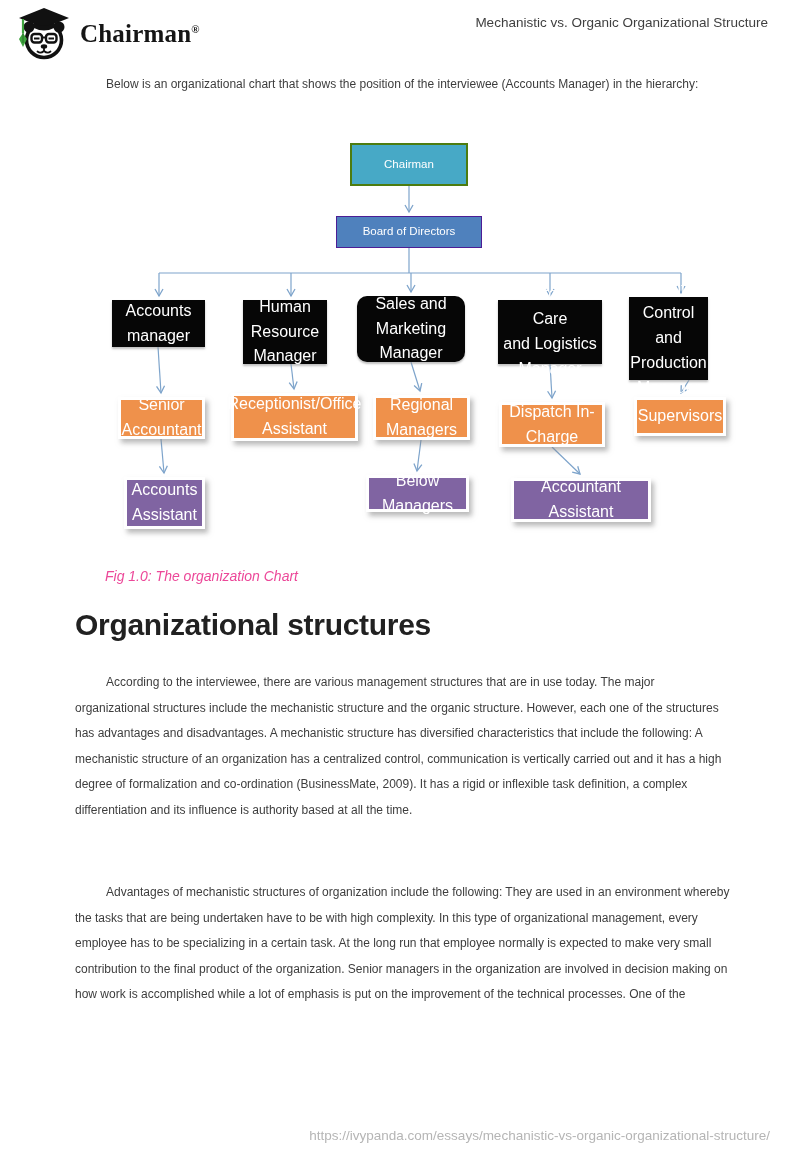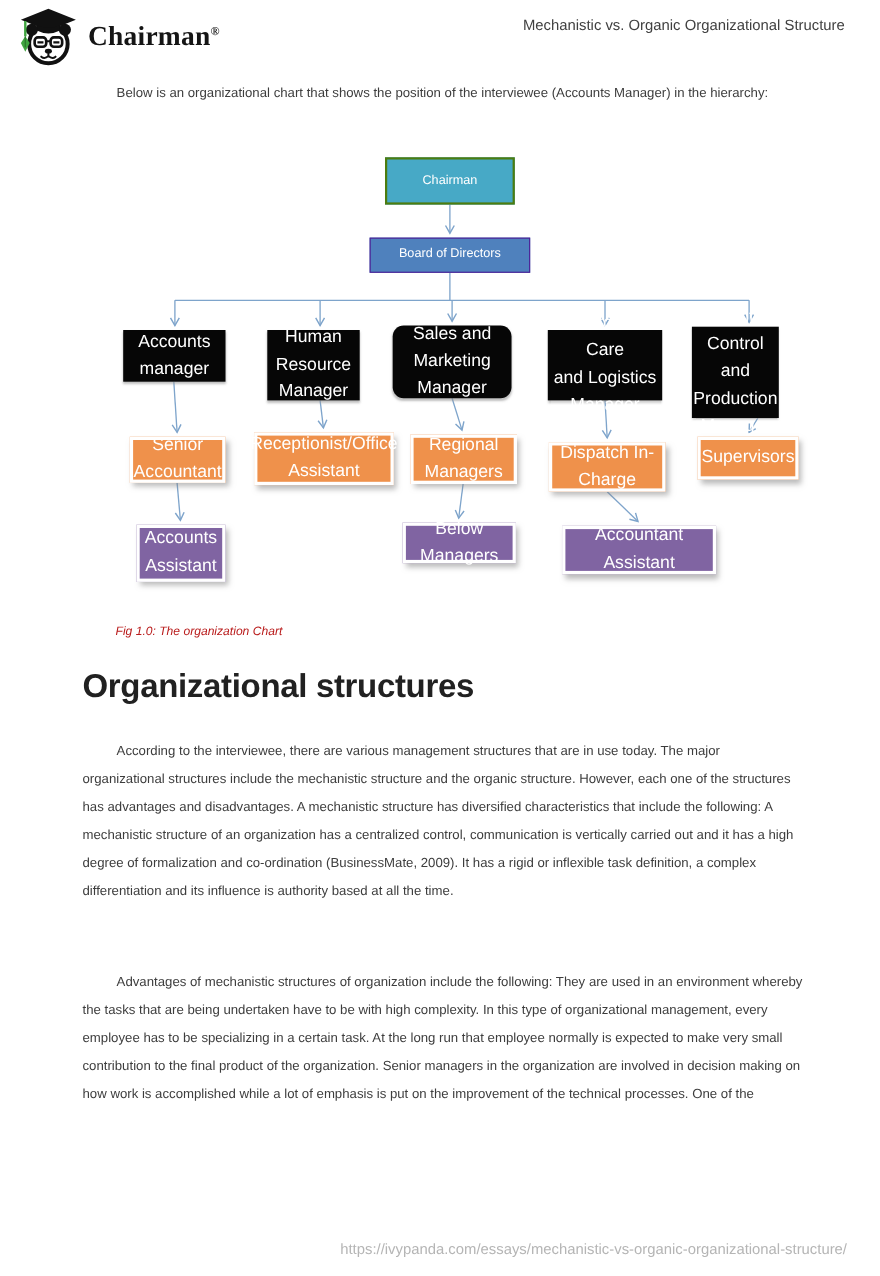--- a/index.html
+++ b/index.html
@@ -25,21 +25,21 @@
     position:absolute; display:flex; align-items:center; justify-content:center;
     text-align:center; color:#fff; font-size:16px; line-height:1.55;
     white-space:pre-line; padding:2px 4px;
   }
   .teal   { background:#47A9C6; border:2px solid #4d7c0f; }
   .blue   { background:#4F81BD; border:1px solid #4c1d95; }
   .black  { background:#060606; box-shadow:0 2px 2px rgba(150,150,150,.6); }
   .orange { background:#EF914B; border:3px solid #fff; box-shadow:3px 4px 5px rgba(130,130,130,.55); }
   .purple { background:#8064A2; border:3px solid #fff; box-shadow:3px 4px 5px rgba(130,130,130,.55); }
   
-  .caption { position:absolute; left:105px; top:568px; font-size:11px; font-style:italic; color:#b91c1c; }
+  .caption { position:absolute; left:105px; top:568px; font-size:14px; font-style:italic; color:#ec4899; }
   .h1 {
     position:absolute; left:75px; top:608px; font-size:30px; font-weight:bold;
     color:#212121; letter-spacing:-.3px;
   }
   .para1 { position:absolute; left:75px; top:670px; width:655px; }
   .para2 { position:absolute; left:75px; top:880px; width:655px; }
   
   .footer-url { position:absolute; right:30px; top:1128px; font-size:13.5px; color:#b5b5b5; }
 </style>
 </head>

